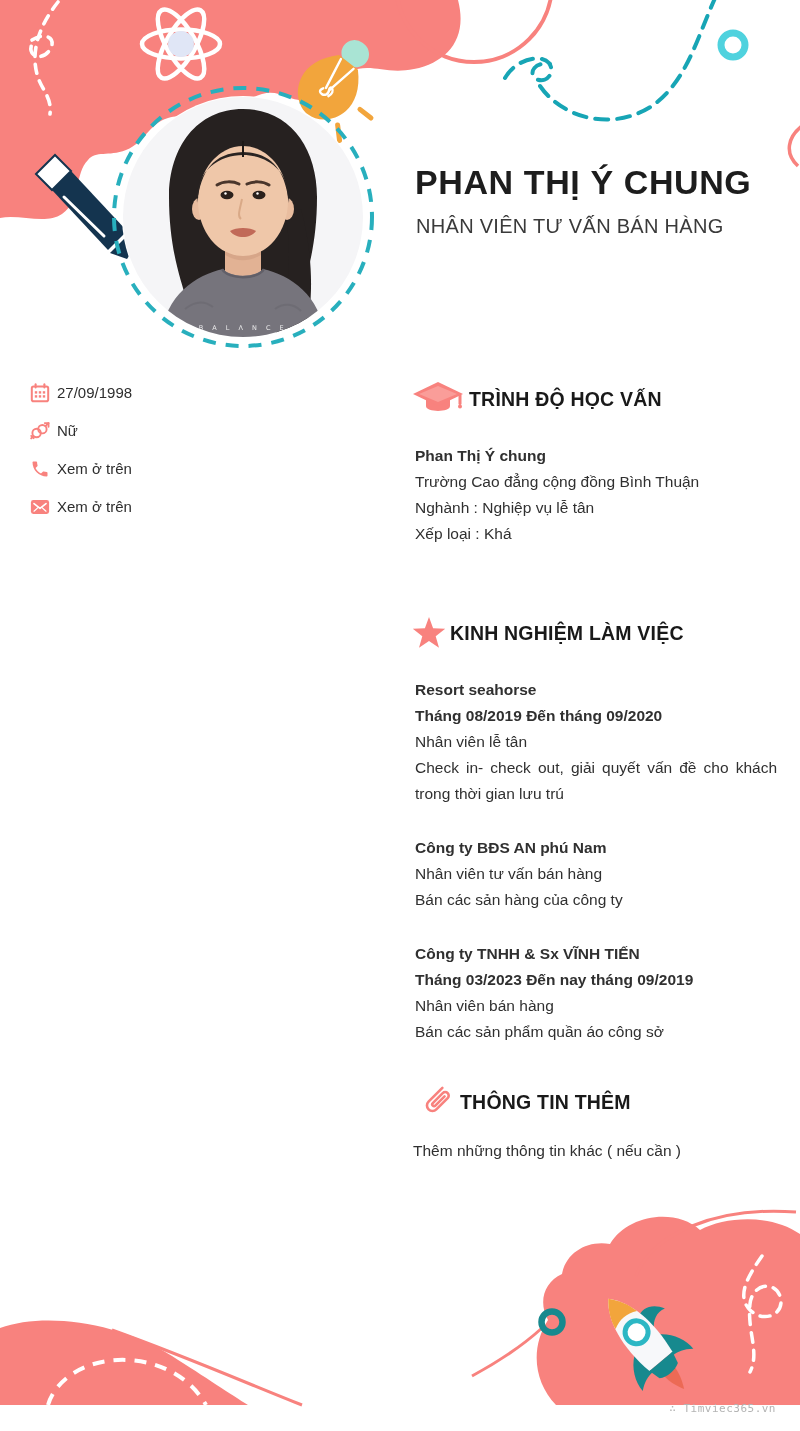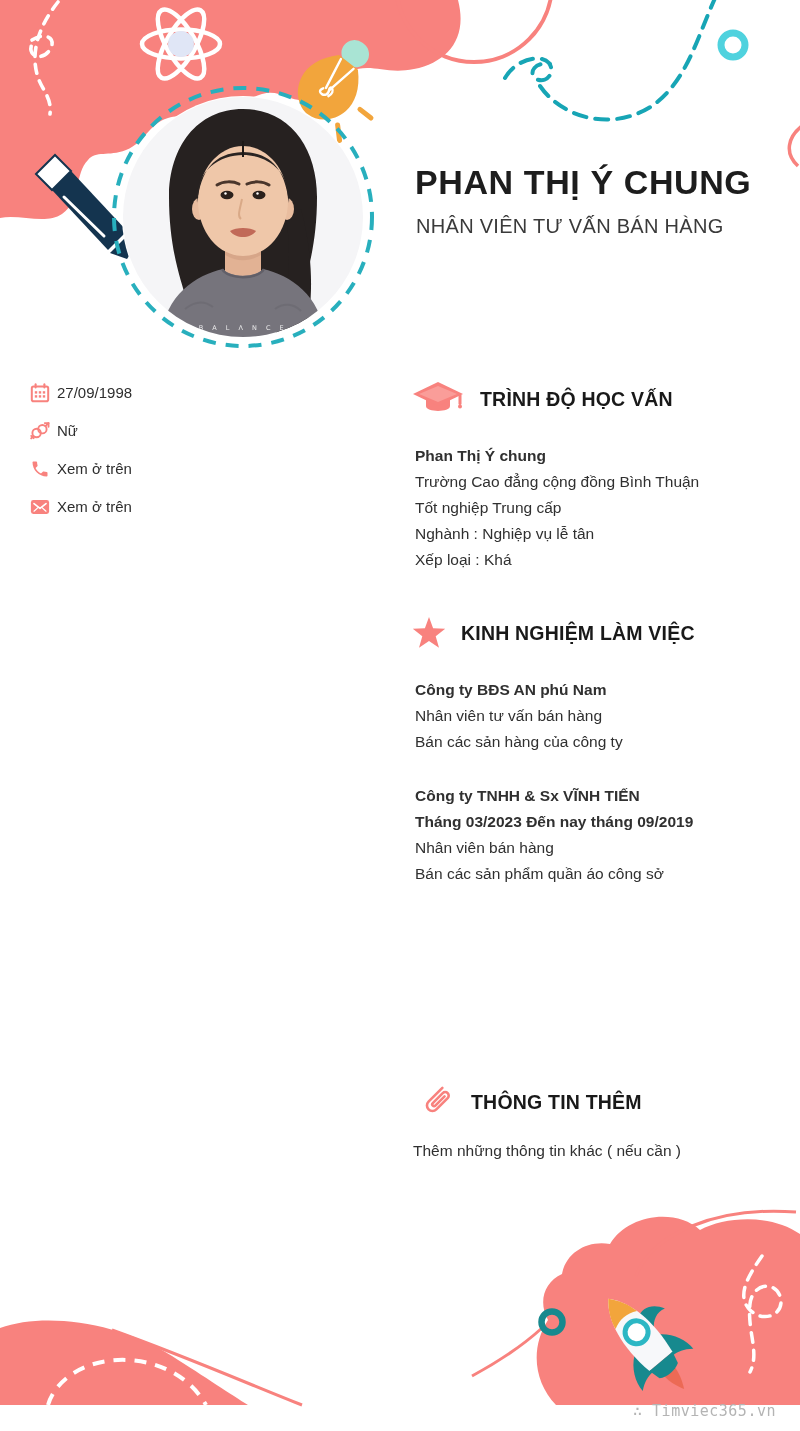--- a/index.html
+++ b/index.html
@@ -26,39 +26,39 @@
     font-size:20px; font-weight:400; color:#3a3a3a;
     letter-spacing:0.3px; white-space:nowrap;
   }
 
   
   .info-row { position:absolute; left:30px; display:flex; gap:7px; width:330px; }
   .info-row .ic { width:20px; height:20px; flex:0 0 20px; margin-top:-1px; }
   .info-text { font-size:15px; line-height:27px; color:#2e2e2e; margin-top:-5px; width:245px; }
 
   
-  .sec-head { position:absolute; display:flex; align-items:center; gap:13px; }
+  .sec-head { position:absolute; display:flex; align-items:center; gap:2px; }
   .sec-title { font-size:19.5px; font-weight:700; color:#191919; letter-spacing:0.2px; white-space:nowrap; }
 
   
   .edu-lines { position:absolute; left:415px; top:443px; width:372px; }
   .edu-lines p, .job p, .extra-note {
     font-size:15.5px; line-height:26px; color:#303030;
   }
   .bold-line { font-weight:700; color:#1f1f1f; }
   .jobs { position:absolute; left:415px; top:677px; width:362px; }
   .job { margin-bottom:28px; }
   .job .desc { text-align:justify; }
   .extra-note { position:absolute; left:413px; top:1138px; width:380px; }
 
   
   .watermark {
     position:absolute; right:24px; top:1402px;
     font-family:"DejaVu Sans Mono","Liberation Mono",monospace;
-    font-size:15px; color:#b4b4b4; letter-spacing:0.5px;
+    font-size:11px; color:#b4b4b4; letter-spacing:0.5px;
   }
 </style>
 </head>
 <body>
 
 <div class="page">
 
   <svg class="abs" style="left:0;top:0" width="800" height="360" viewBox="0 0 800 360">
 
     <path d="M0,0 H458 C468,38 448,62 414,69 C385,75 370,62 350,72 C332,81 334,94 314,99
@@ -214,32 +214,37 @@
       <polygon points="27,1 52,13 27,25 2,13" fill="#F8827E"></polygon>
       <polygon points="27,5 46,13 27,21 8,13" fill="#FA9D99"></polygon>
       <rect x="47.5" y="13" width="3" height="11" rx="1.5" fill="#F8827E"></rect>
       <circle cx="49" cy="25.5" r="2" fill="#F8827E"></circle>
     </svg>
     <span class="sec-title">TRÌNH ĐỘ HỌC VẤN</span>
   </div>
   <div class="edu-lines">
     <p class="bold-line">Phan Thị Ý chung</p>
     <p>Trường Cao đẳng cộng đồng Bình Thuận</p>
-    <p>Tốt nghiệp Trung cấp</p>
     <p>Nghành : Nghiệp vụ lễ tân</p>
     <p>Xếp loại : Khá</p>
   </div>
 
   <div class="sec-head" style="left:411px;top:615px">
     <svg width="37" height="36" viewBox="0 0 37 36">
       <polygon fill="#F8827E" points="18,2 22.1,13.3 34.2,13.7 24.7,21.2 28,32.7 18,26 8,32.7 11.3,21.2 1.8,13.7 13.9,13.3"></polygon>
     </svg>
     <span class="sec-title">KINH NGHIỆM LÀM VIỆC</span>
   </div>
   <div class="jobs">
+    <div class="job">
+      <p class="bold-line">Resort seahorse</p>
+      <p class="bold-line">Tháng 08/2019 Đến tháng 09/2020</p>
+      <p>Nhân viên lễ tân</p>
+      <p class="desc">Check in- check out, giải quyết vấn đề cho khách trong thời gian lưu trú</p>
+    </div>
     <div class="job">
       <p class="bold-line">Công ty BĐS AN phú Nam</p>
       <p>Nhân viên tư vấn bán hàng</p>
       <p class="desc">Bán các sản hàng của công ty</p>
     </div>
     <div class="job">
       <p class="bold-line">Công ty TNHH &amp; Sx VĨNH TIẾN</p>
       <p class="bold-line">Tháng 03/2023 Đến nay tháng 09/2019</p>
       <p>Nhân viên bán hàng</p>
       <p class="desc">Bán các sản phẩm quần áo công sở</p>

